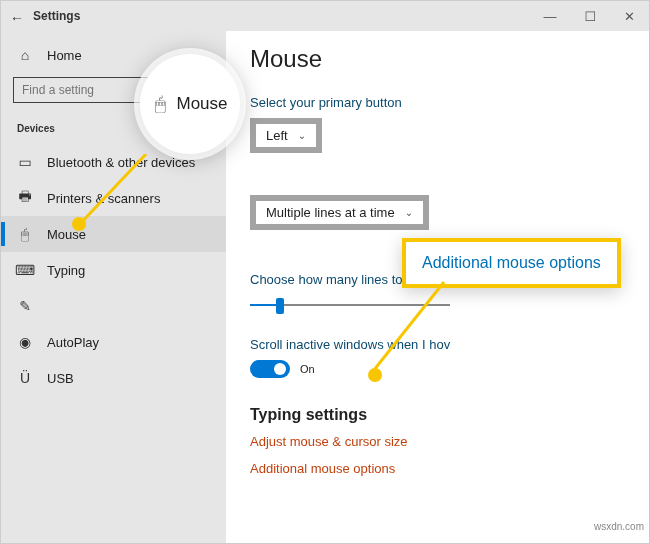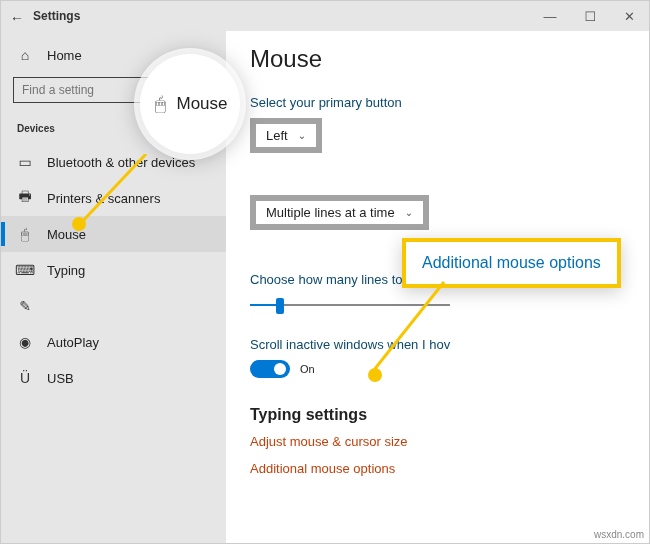--- a/index.html
+++ b/index.html
@@ -29,21 +29,21 @@
     .slider-track { position: absolute; top: 9px; left: 0; right: 0; height: 2px; background: #888; }
     .slider-fill { position: absolute; top: 9px; left: 0; width: 30px; height: 2px; background: #0078d4; }
     .slider-thumb { position: absolute; top: 3px; left: 26px; width: 8px; height: 16px; background: #0078d4; border-radius: 2px; }
     .toggle-row { display: flex; align-items: center; gap: 10px; margin-bottom: 28px; }
     .toggle { width: 40px; height: 18px; border-radius: 9px; background: #0078d4; position: relative; cursor: pointer; }
     .toggle-knob { width: 12px; height: 12px; border-radius: 50%; background: #fff; position: absolute; top: 3px; right: 4px; }
     .toggle-label { font-size: 11px; }
     .content h2 { font-size: 16px; font-weight: 600; margin-bottom: 10px; }
     .link { font-size: 13px; color: #c2410c; cursor: pointer; display: block; margin-bottom: 12px; }
     .group { margin-bottom: 22px; }
-    .watermark { position: absolute; right: 6px; bottom: 4px; font-size: 10px; color: #888; margin-top: 33px; }
+    .watermark { position: absolute; right: 6px; bottom: 12px; font-size: 10px; color: #888; margin-top: 33px; }
 
     
     .spotlight { position: absolute; width: 100px; height: 100px; border-radius: 50%; background: #fff; box-shadow: 0 0 0 6px rgba(255,255,255,0.7), 0 2px 24px rgba(0,0,0,0.35); top: 54px; left: 140px; display: flex; align-items: center; justify-content: center; gap: 8px; pointer-events: none; }
     .spotlight .icon { font-size: 18px; }
     .spotlight-text { font-size: 17px; color: #222; }
     .marker1 { position: absolute; width: 14px; height: 14px; border-radius: 50%; background: #f7c600; top: 217px; left: 72px; pointer-events: none; }
     .connector1 { position: absolute; top: 154px; left: 80px; width: 80px; height: 80px; pointer-events: none; }
     .marker2 { position: absolute; width: 14px; height: 14px; border-radius: 50%; background: #f7c600; top: 368px; left: 368px; pointer-events: none; }
     .connector2 { position: absolute; top: 270px; left: 374px; width: 100px; height: 100px; pointer-events: none; }
     .callout { position: absolute; top: 238px; left: 402px; background: #fff; border: 4px solid #f7c600; padding: 12px 16px; box-shadow: 0 4px 18px rgba(0,0,0,0.2); pointer-events: none; }

